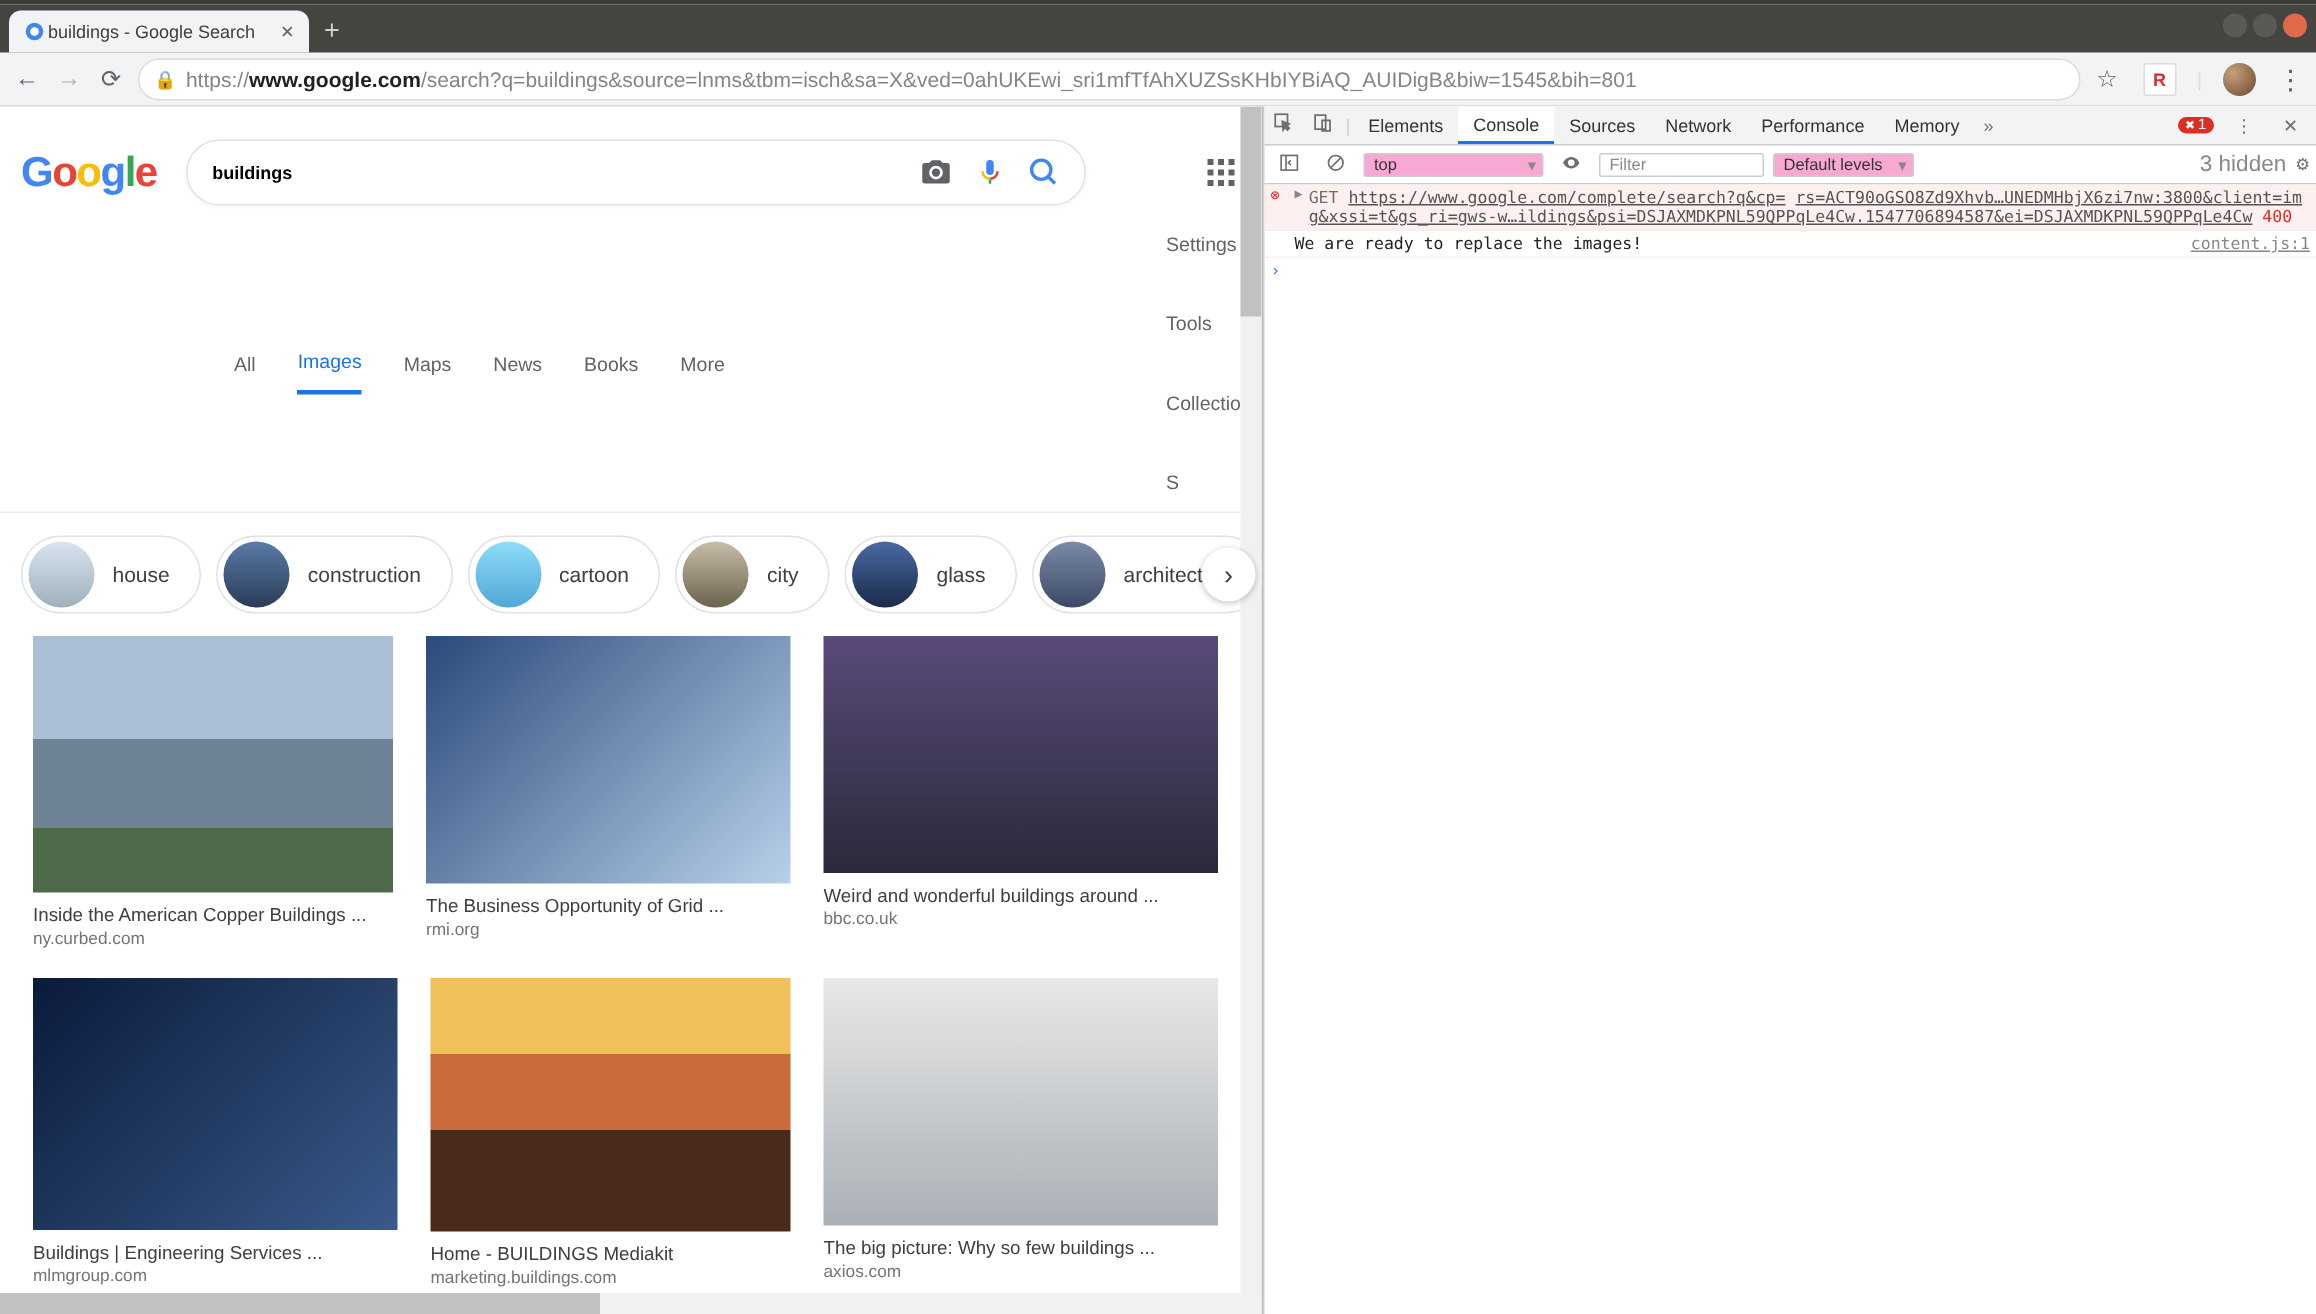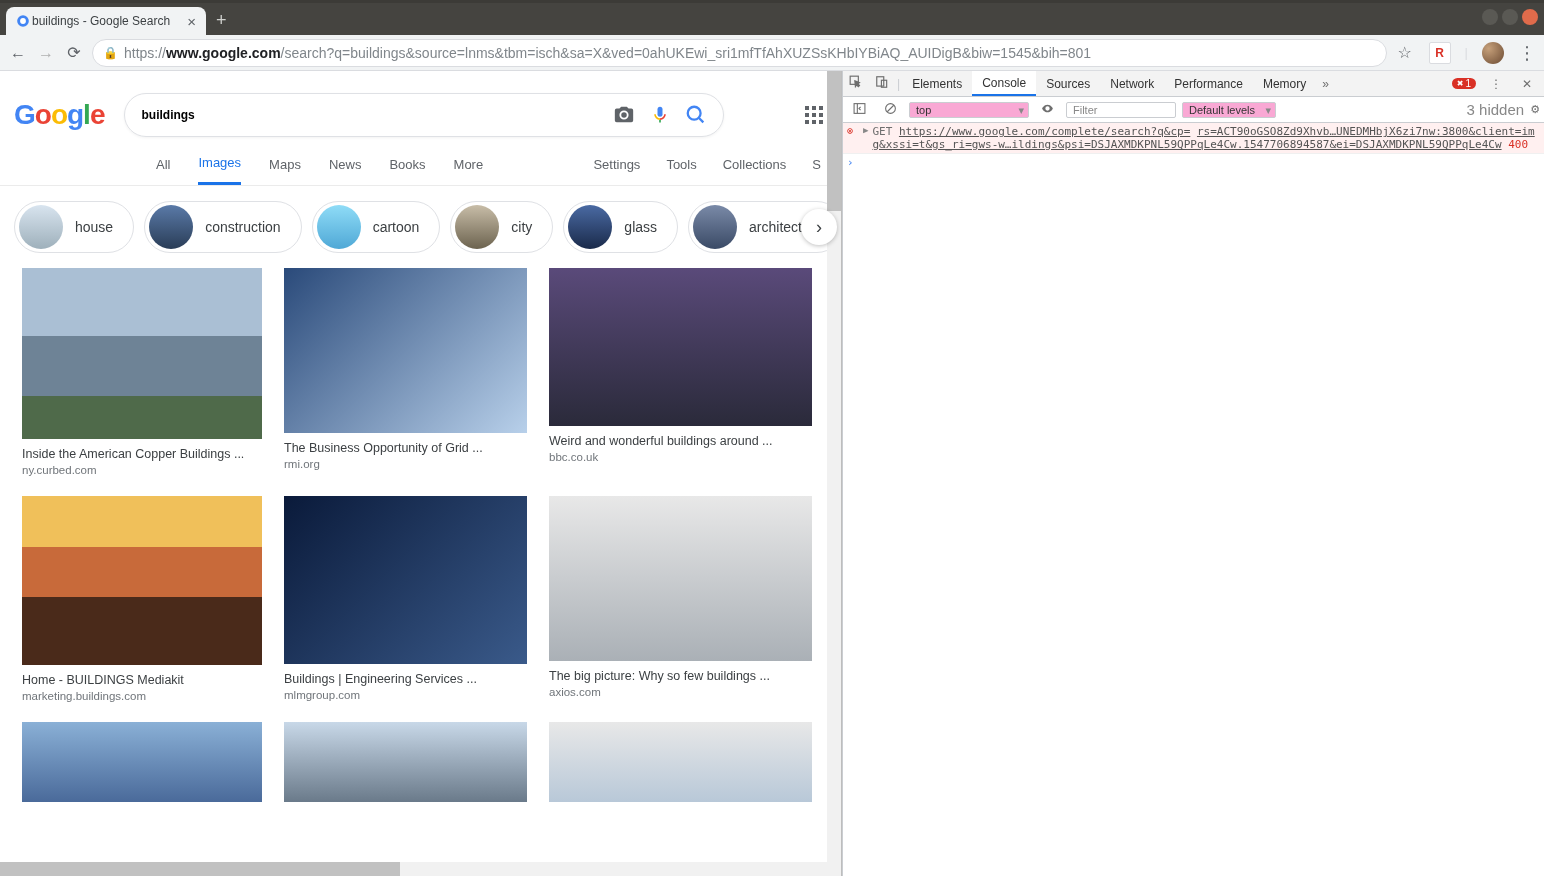--- a/index.html
+++ b/index.html
@@ -43,21 +43,21 @@
   .gsearch input { border: none; outline: none; flex: 1; font-size: 12px; font-weight: bold; }
   .gsearch .gicon { width: 22px; height: 22px; display:flex; align-items:center; justify-content:center; }
   .apps-icon { margin-left: auto; color:#5f6368; }
   .apps-grid { display:grid; grid-template-columns:repeat(3,4px); grid-template-rows:repeat(3,4px); gap:3px; }
   .apps-grid span { background:#5f6368; width:4px; height:4px; }
 
   .gnav { display: flex; gap: 28px; padding: 18px 0 0 156px; font-size: 13px; color: #5f6368; border-bottom: 1px solid #ebebeb; align-items: center; }
   .gnav-item { padding-bottom: 12px; cursor: pointer; }
   .gnav-item.active { color: #1a73e8; border-bottom: 3px solid #1a73e8; }
   .gnav-spacer { flex:1; }
-  .gnav-right { display:flex; gap:26px; padding-right:20px; }
+  .gnav-right { display:flex; gap:26px; padding-right:0;flex-direction:column; }
 
   .chips { display: flex; gap: 10px; padding: 15px 0 15px 14px; align-items: center; overflow:hidden; position:relative; }
   .chip { display: flex; align-items: center; gap: 12px; border: 1px solid #dfe1e5; border-radius: 26px; height: 52px; padding: 0 20px 0 4px; font-size: 14px; color: #3c4043; cursor: pointer; background:#fff; }
   .chip-circle { width: 44px; height: 44px; border-radius: 50%; background:#ccc; flex-shrink:0; }
   .chips-arrow { position:absolute; right:4px; top:50%; transform:translateY(-50%); width:36px; height:36px; border-radius:50%; background:#fff; box-shadow:0 1px 4px rgba(0,0,0,0.25); display:flex; align-items:center; justify-content:center; color:#3c4043; font-size:18px; z-index:2;}
 
   .results { padding: 0 0 0 22px; display: flex; flex-wrap: wrap; gap: 20px 22px; }
   .rcard { width: 243px; }
   .rcard.w2 { width: 240px; }
   .rcard.w3 { width: 263px; }
@@ -256,29 +256,29 @@
         <div class="rcard ">
           <div class="rimg ri2"></div>
           <div class="rtitle">The Business Opportunity of Grid ...</div>
           <div class="rhost">rmi.org</div>
         </div>
         <div class="rcard w3">
           <div class="rimg ri3"></div>
           <div class="rtitle">Weird and wonderful buildings around ...</div>
           <div class="rhost">bbc.co.uk</div>
         </div>
+        <div class="rcard ">
+          <div class="rimg ri5"></div>
+          <div class="rtitle">Buildings | Engineering Services ...</div>
+          <div class="rhost">mlmgroup.com</div>
+        </div>
         <div class="rcard w2">
           <div class="rimg ri4"></div>
           <div class="rtitle">Home - BUILDINGS Mediakit</div>
           <div class="rhost">marketing.buildings.com</div>
-        </div>
-        <div class="rcard ">
-          <div class="rimg ri5"></div>
-          <div class="rtitle">Buildings | Engineering Services ...</div>
-          <div class="rhost">mlmgroup.com</div>
         </div>
         <div class="rcard w3">
           <div class="rimg ri6"></div>
           <div class="rtitle">The big picture: Why so few buildings ...</div>
           <div class="rhost">axios.com</div>
         </div>
         <div class="rcard w2">
           <div class="rimg ri7"></div>
         </div>
         <div class="rcard ">
@@ -359,16 +359,21 @@
       <div class="dt-row err">
         <span class="icon">⊗</span>
         <span style="color:#888;font-size:9px;">▶</span>
         <div class="msg">
           <span class="method">GET</span>
           <a>https://www.google.com/complete/search?q&amp;cp=</a>
           <a>rs=ACT90oGSO8Zd9Xhvb…UNEDMHbjX6zi7nw:3800&amp;client=img&amp;xssi=t&amp;gs_ri=gws-w…ildings&amp;psi=DSJAXMDKPNL59QPPqLe4Cw.1547706894587&amp;ei=DSJAXMDKPNL59QPPqLe4Cw</a>
           <span class="status">400</span>
         </div>
       </div>
+      <div class="dt-row">
+        <span class="icon"></span>
+        <div class="msg">We are ready to replace the images!</div>
+        <a class="src">content.js:1</a>
+      </div>
       <div class="dt-prompt">›</div>
     </div>
   </div>
 </div>
 
 </body></html>

